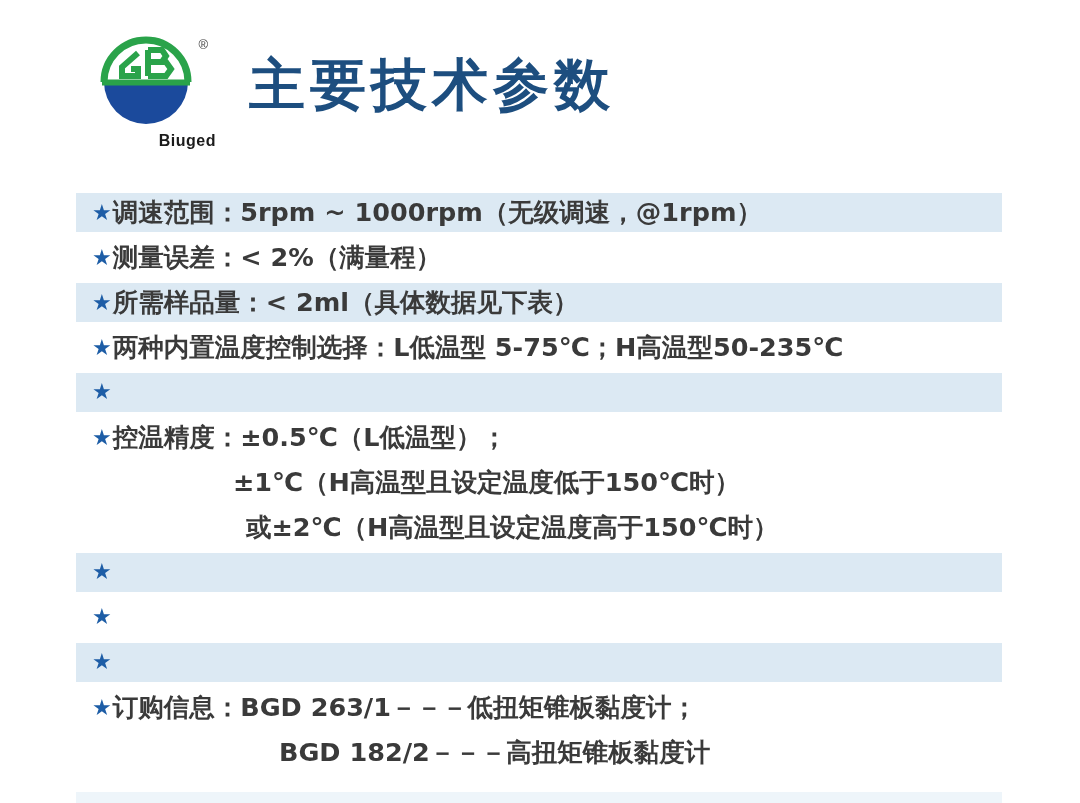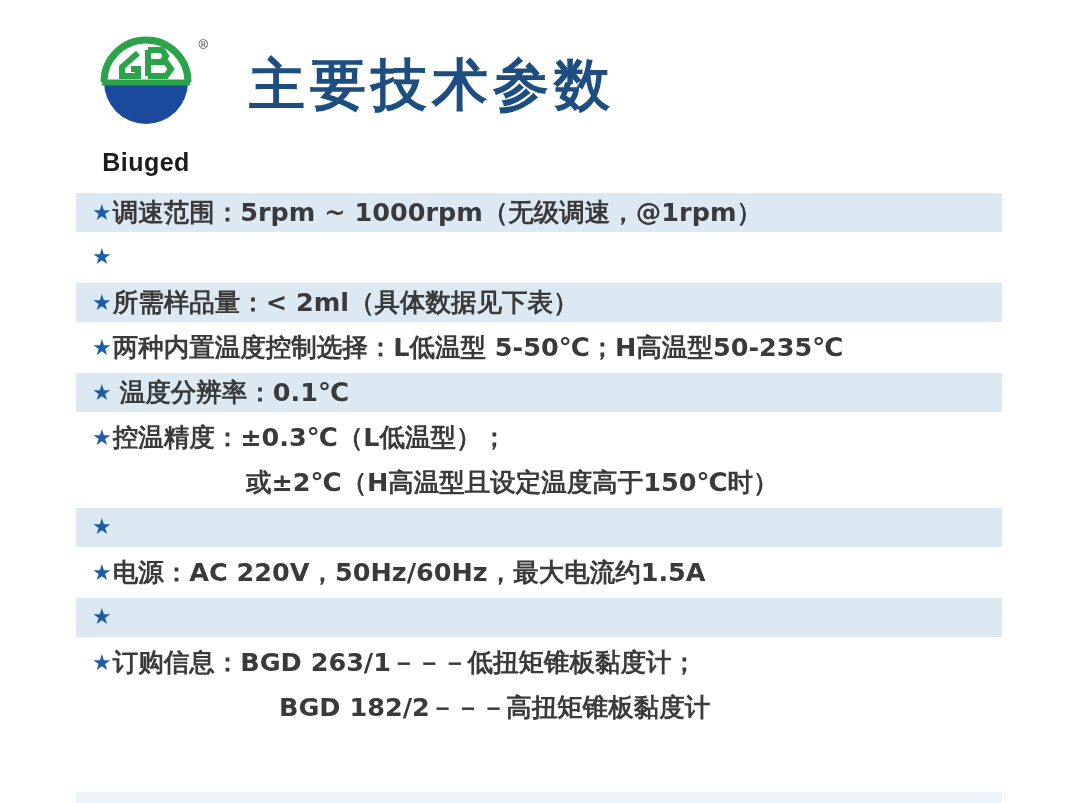--- a/index.html
+++ b/index.html
@@ -42,26 +42,26 @@
   #logo-reg {
     position: absolute;
     right: -16px;
     top: 2px;
     font-size: 13px;
     color: #3d3d3d;
     line-height: 1;
   }
 
   #logo-wordmark {
-    text-align: center;
-    font-size: 25px;
+    text-align: right;
+    font-size: 16px;
     font-weight: bold;
     letter-spacing: 0.5px;
     color: #1b1b1b;
-    margin-top: 20px;
+    margin-top: 4px;
     font-family: "Liberation Sans", "DejaVu Sans", sans-serif;
   }
 
   #page-title {
     position: absolute;
     left: 0;
     top: 48px;
     width: 864px;
     text-align: center;
     font-size: 56px;
@@ -181,64 +181,69 @@
     <div class="spec-row">
       <div class="band"></div>
       <div class="row-inner">
         <span class="bullet-star">★</span>
         <span class="spec-text">调速范围：5rpm ~ 1000rpm（无级调速，@1rpm）</span>
       </div>
     </div>
     <div class="spec-row plain">
       <div class="row-inner">
         <span class="bullet-star">★</span>
+        <span class="spec-text">测量误差：&lt; 2%（满量程）</span>
       </div>
     </div>
     <div class="spec-row">
       <div class="band"></div>
       <div class="row-inner">
         <span class="bullet-star">★</span>
         <span class="spec-text">所需样品量：&lt; 2ml（具体数据见下表）</span>
       </div>
     </div>
     <div class="spec-row plain">
       <div class="row-inner">
         <span class="bullet-star">★</span>
-        <span class="spec-text">两种内置温度控制选择：L低温型 5-50℃；H高温型50-235℃</span>
+        <span class="spec-text">两种内置温度控制选择：L低温型 5-75℃；H高温型50-235℃</span>
       </div>
     </div>
     <div class="spec-row gap-star">
       <div class="band"></div>
       <div class="row-inner">
         <span class="bullet-star">★</span>
-        <span class="spec-text">温度分辨率：0.1℃</span>
-      </div>
-    </div>
-    <div class="spec-row plain">
-      <div class="row-inner">
-        <span class="bullet-star">★</span>
-        <span class="spec-text">控温精度：±0.3℃（L低温型）；</span>
+      </div>
+    </div>
+    <div class="spec-row plain">
+      <div class="row-inner">
+        <span class="bullet-star">★</span>
+        <span class="spec-text">控温精度：±0.5℃（L低温型）；</span>
+      </div>
+    </div>
+    <div class="spec-row plain cont">
+      <div class="row-inner">
+        <span class="bullet-star"></span>
+        <span class="spec-text">±1℃（H高温型且设定温度低于150℃时）</span>
       </div>
     </div>
     <div class="spec-row plain cont2">
       <div class="row-inner">
         <span class="bullet-star"></span>
         <span class="spec-text">或±2℃（H高温型且设定温度高于150℃时）</span>
       </div>
     </div>
     <div class="spec-row">
       <div class="band"></div>
       <div class="row-inner">
         <span class="bullet-star">★</span>
       </div>
     </div>
     <div class="spec-row plain">
       <div class="row-inner">
         <span class="bullet-star">★</span>
-        <span class="spec-text">电源：AC 220V，50Hz/60Hz，最大电流约1.5A</span>
       </div>
     </div>
     <div class="spec-row">
       <div class="band"></div>
       <div class="row-inner">
         <span class="bullet-star">★</span>
       </div>
     </div>
     <div class="spec-row plain">
       <div class="row-inner">

